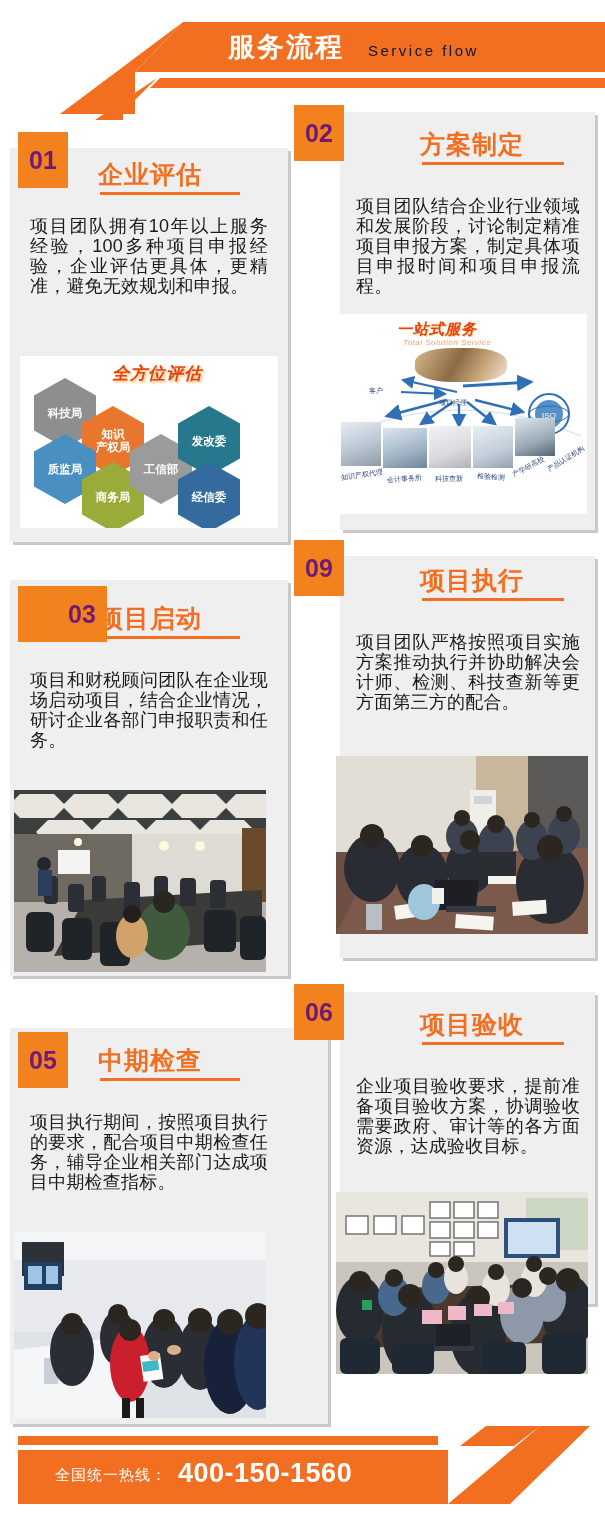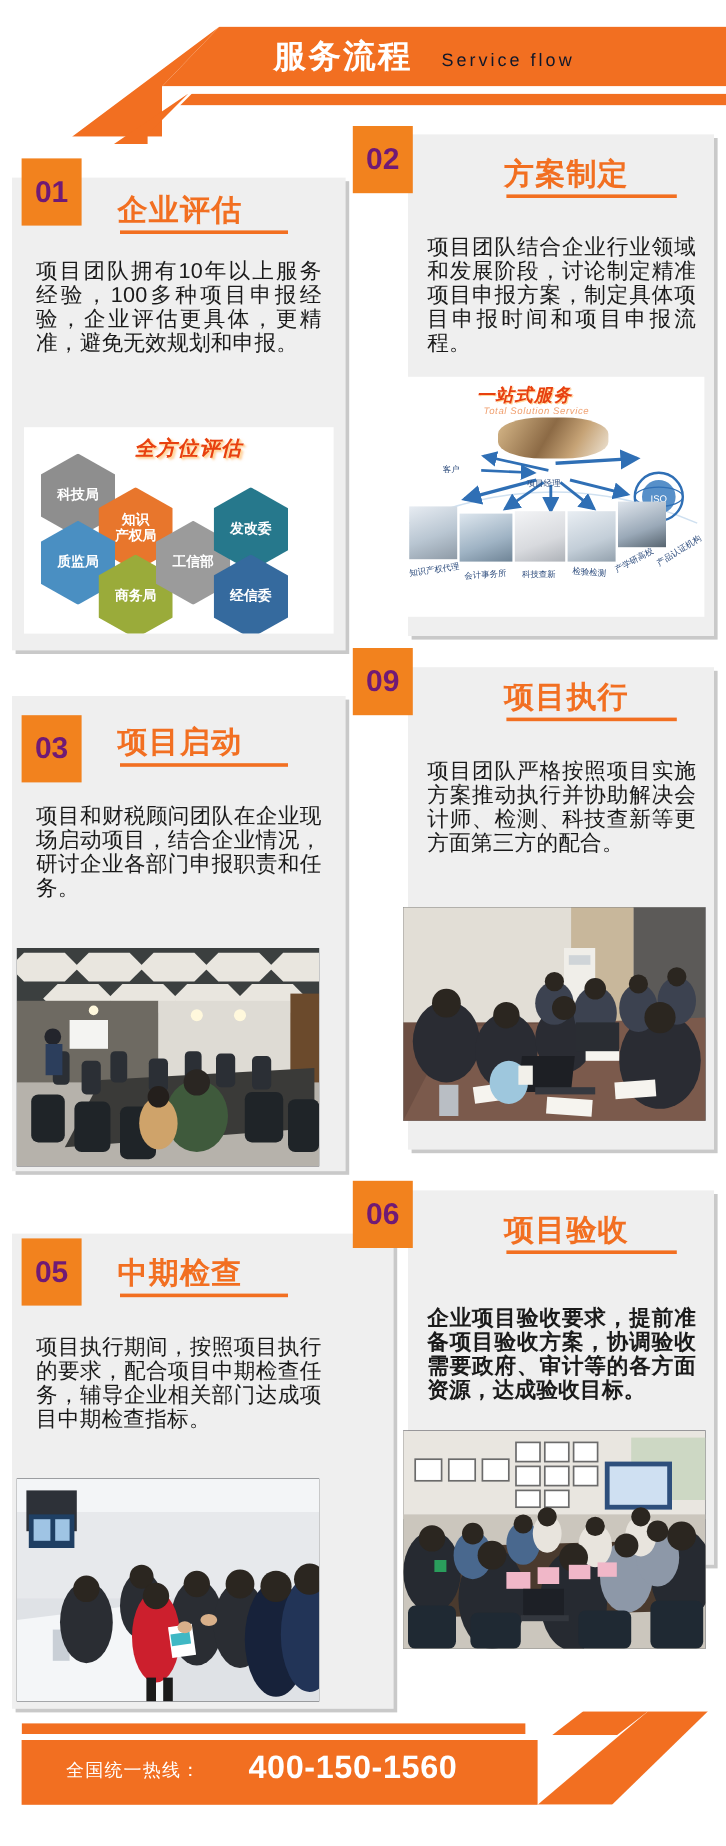--- a/index.html
+++ b/index.html
@@ -105,21 +105,21 @@
     position:absolute;left:440px;top:0px;width:150px;height:78px;
     background:#f26f21;
     clip-path:polygon(100px 0,150px 0,70px 78px,8px 78px);
   }
   .ft-label{
     position:absolute;left:55px;top:40px;color:#ffffff;font-size:15px;
     letter-spacing:1px;
   }
   .ft-phone{
     position:absolute;left:178px;top:32px;color:#ffffff;
-    font-size:27px;font-weight:bold;letter-spacing:0.5px;margin-left:29px;
+    font-size:27px;font-weight:bold;letter-spacing:0.5px;
   }
 
   
   .svcbox{position:absolute;background:#ffffff;overflow:hidden;}
   .svc-title{
     position:absolute;left:62px;top:6px;font-size:15px;font-weight:bold;
     font-style:italic;color:#e8400f;letter-spacing:1px;
     text-shadow:1px 1px 0 #ffd9a0;
   }
   .svc-sub{
@@ -215,21 +215,21 @@
     <div class="svc-node" style="left:52px;top:160px;transform:rotate(-4deg);">会计事务所</div>
     <div class="svc-node" style="left:100px;top:160px;">科技查新</div>
     <div class="svc-node" style="left:142px;top:158px;transform:rotate(4deg);">检验检测</div>
     <div class="svc-node" style="left:176px;top:148px;transform:rotate(-28deg);">产学研高校</div>
     <div class="svc-node" style="left:210px;top:140px;transform:rotate(-32deg);">产品认证机构</div>
   </div>
 </div>
 
 <div class="card" style="left:10px;top:580px;width:278px;height:396px;">
   <div class="card-panel"></div>
-  <div class="badge" style="left:8px;top:16px;">03</div>
+  <div class="badge" style="left:8px;top:6px;padding-left:39px;">03</div>
   <div class="card-title" style="left:88px;top:22px;">项目启动</div>
   <div class="title-rule" style="left:90px;top:56px;width:140px;"></div>
   <div class="card-body" style="left:20px;top:90px;width:238px;">项目和财税顾问团队在企业现场启动项目，结合企业情况，研讨企业各部门申报职责和任务。</div>
 
   <div class="photo" style="left:4px;top:210px;width:252px;height:182px;">
     <svg width="252" height="182" style="position:absolute;left:0;top:0;">
       <rect x="0" y="0" width="252" height="182" fill="#c9c6c0"></rect>
       <rect x="0" y="0" width="252" height="46" fill="#3b3f3f"></rect>
       <g fill="#e9e6df">
         <polygon points="6,4 40,4 52,16 40,28 6,28 -6,16"></polygon>
@@ -381,21 +381,21 @@
       <ellipse cx="140" cy="124" rx="6" ry="5" fill="#d8b08a"></ellipse>
     </svg>
   </div>
 </div>
 
 <div class="card" style="left:340px;top:992px;width:255px;height:312px;">
   <div class="card-panel"></div>
   <div class="badge" style="left:-46px;top:-8px;">06</div>
   <div class="card-title" style="left:80px;top:16px;">项目验收</div>
   <div class="title-rule" style="left:82px;top:50px;width:142px;"></div>
-  <div class="card-body" style="left:16px;top:96px;width:224px;font-weight:bold;">企业项目验收要求，提前准备项目验收方案，协调验收需要政府、审计等的各方面资源，达成验收目标。</div>
+  <div class="card-body" style="left:16px;top:84px;width:224px;">企业项目验收要求，提前准备项目验收方案，协调验收需要政府、审计等的各方面资源，达成验收目标。</div>
 
   <div class="photo" style="left:-4px;top:200px;width:252px;height:182px;">
     <svg width="252" height="182" style="position:absolute;left:0;top:0;">
       <rect x="0" y="0" width="252" height="182" fill="#d6d2cb"></rect>
       <rect x="0" y="0" width="252" height="74" fill="#e9e6e0"></rect>
       <rect x="190" y="6" width="62" height="52" fill="#cdd8c4"></rect>
       <g fill="#ffffff" stroke="#6b6b6b" stroke-width="1.4">
         <rect x="10" y="24" width="22" height="18"></rect>
         <rect x="38" y="24" width="22" height="18"></rect>
         <rect x="66" y="24" width="22" height="18"></rect>

